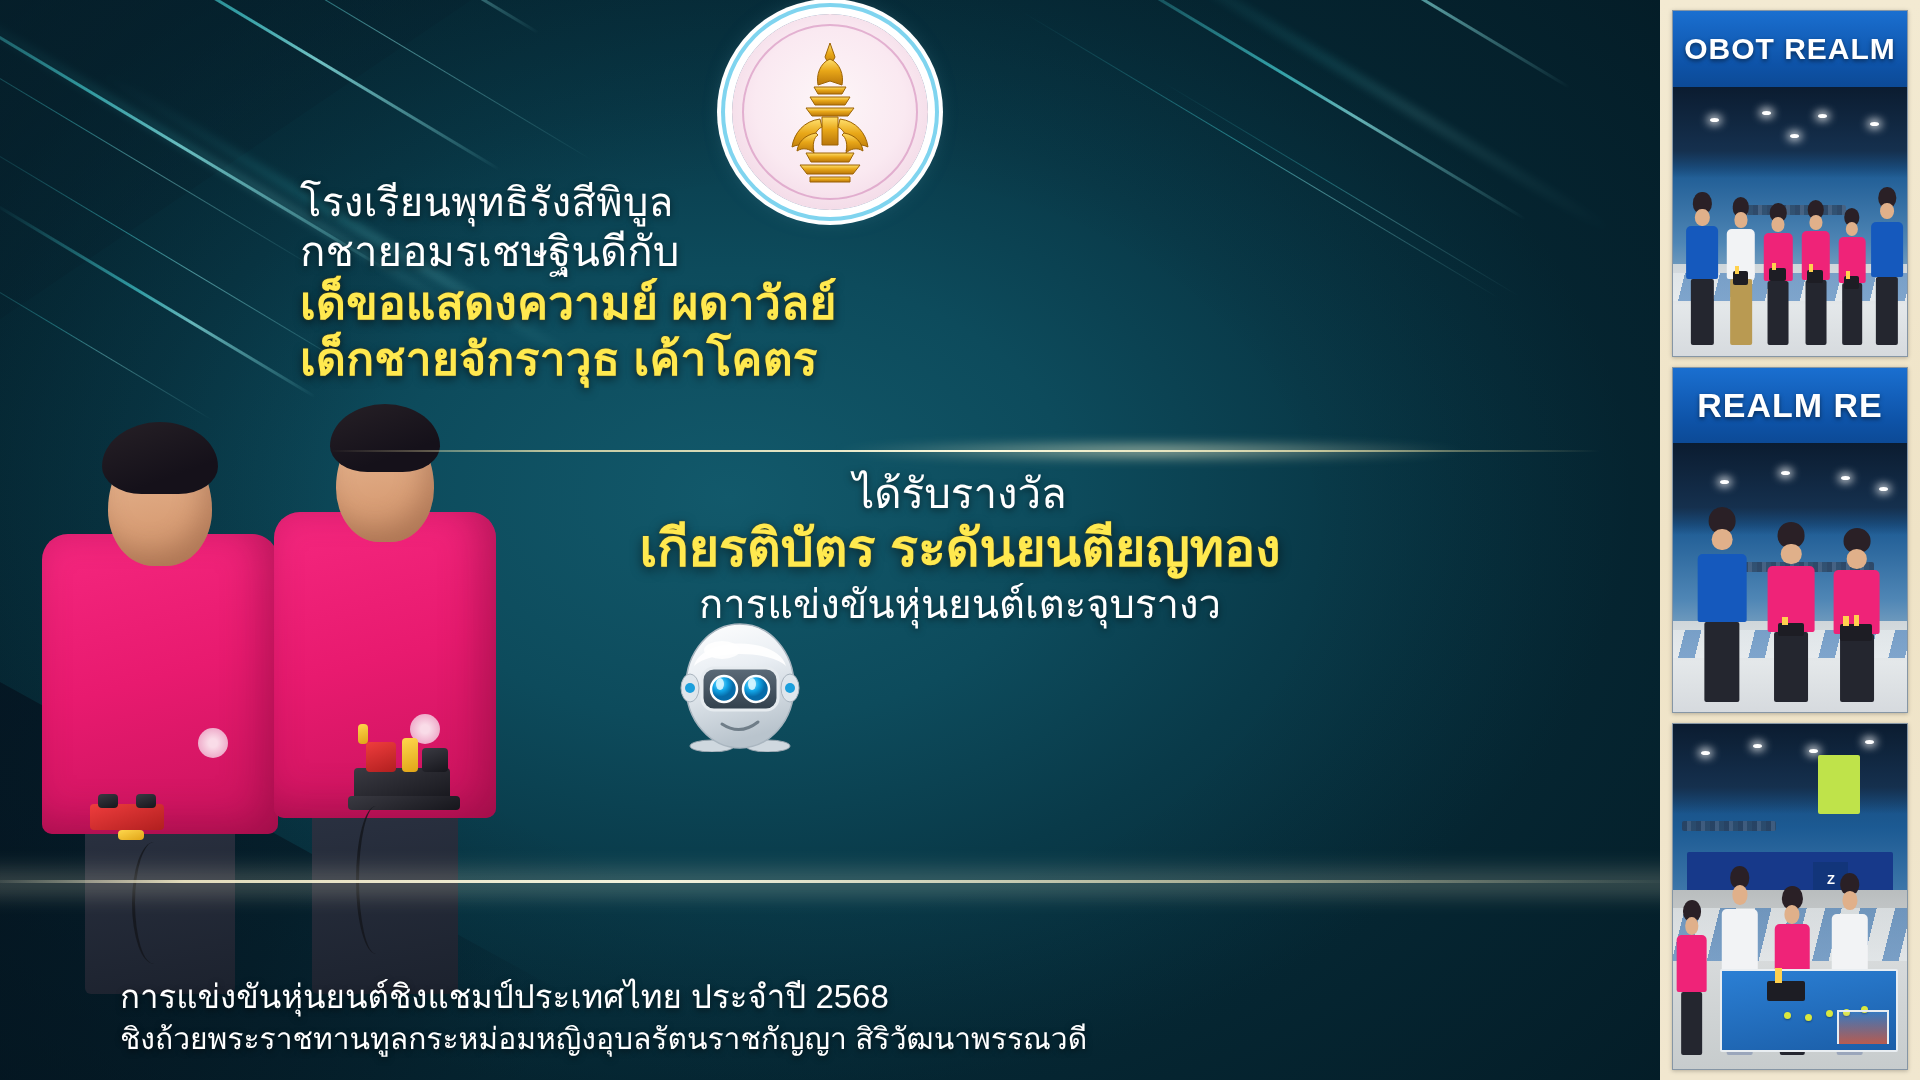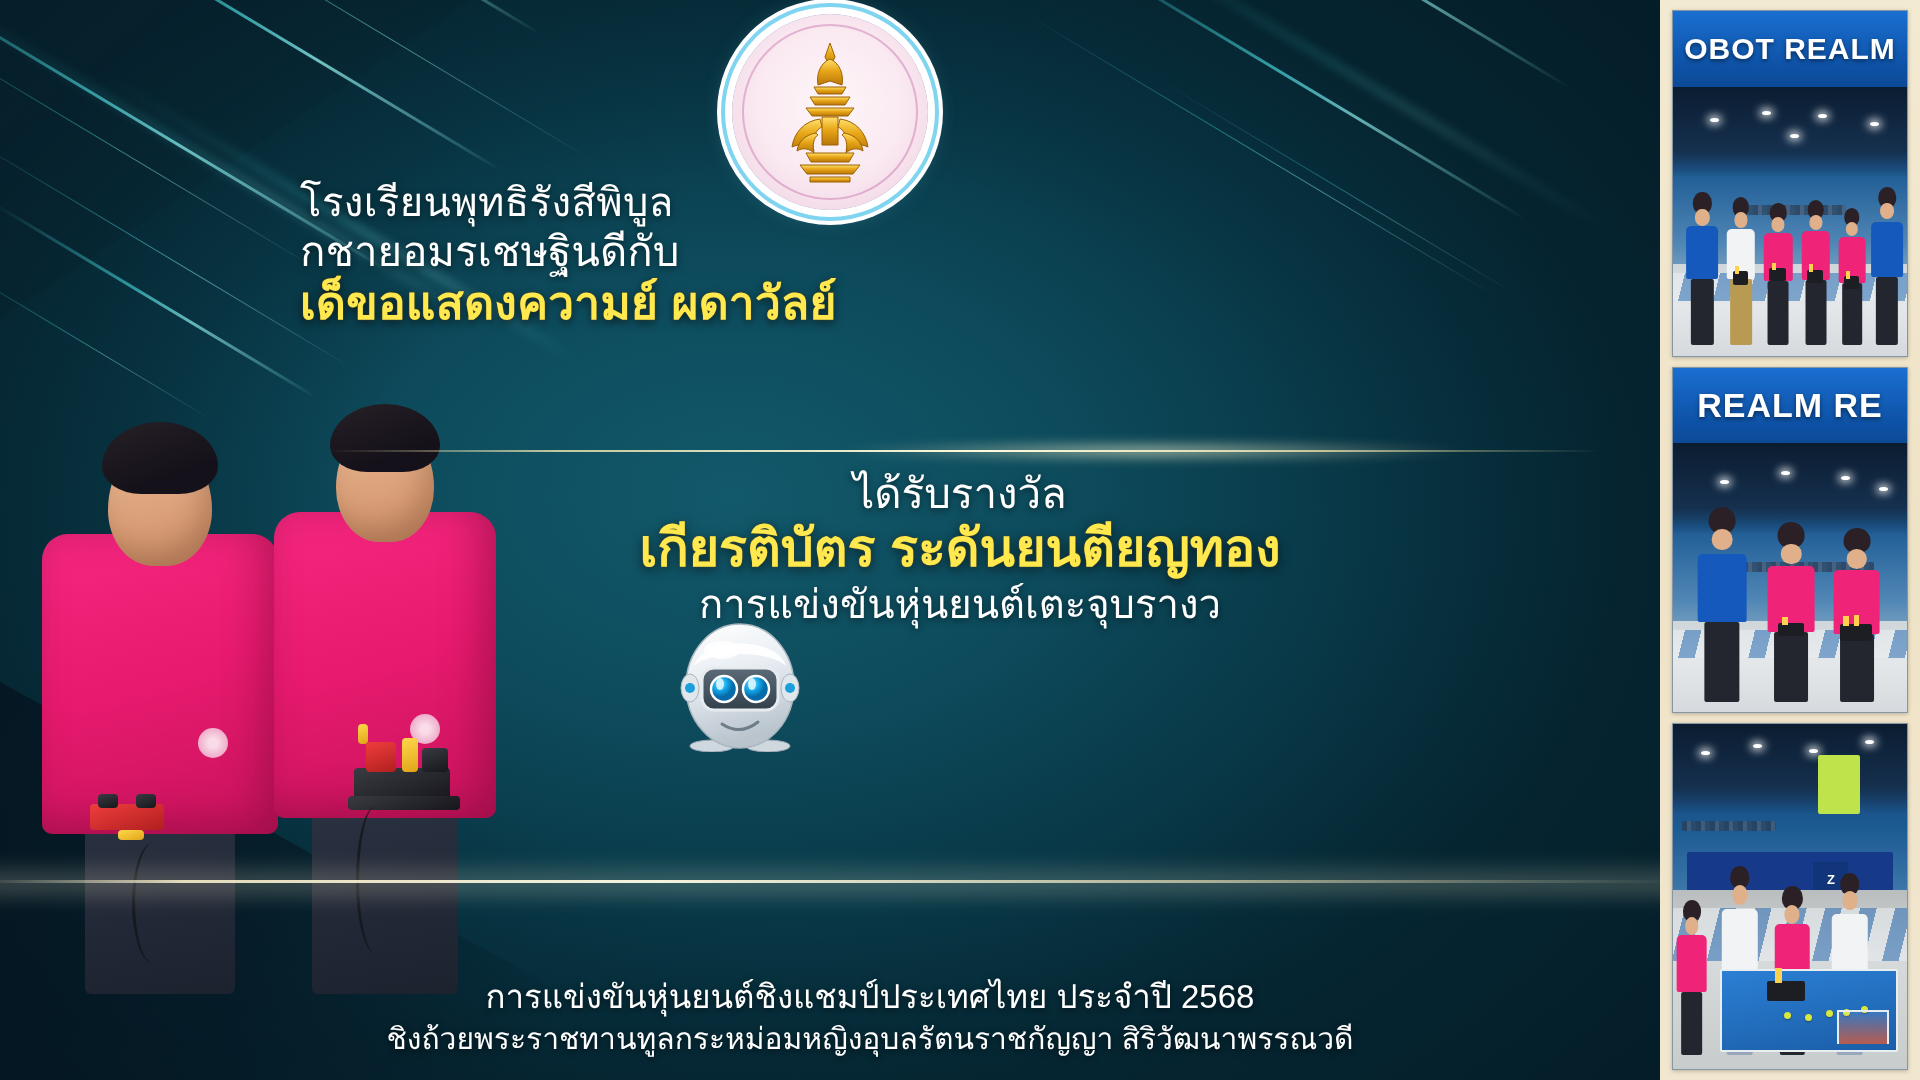--- a/index.html
+++ b/index.html
@@ -185,21 +185,21 @@
     font-size:40px; color:#ffffff; line-height:1.2;
     text-shadow:0 2px 7px rgba(0,0,0,.55);
   }
   .award-block{position:absolute; left:300px; right:40px; top:470px; text-align:center; z-index:6;}
 
   
   .mascot{position:absolute; left:50%; margin-left:-180px; top:620px; width:180px; height:132px; z-index:5;}
 
   
   .footer{
-    position:absolute; left:120px; right:40px; bottom:22px; text-align:center; z-index:6;
+    position:absolute; left:120px; right:40px; bottom:22px; z-index:6;
   }
   .f1{font-size:33px;color:#fff;line-height:1.3;text-shadow:0 2px 6px rgba(0,0,0,.6);}
   .f2{font-size:33px;color:#fff;line-height:1.34;letter-spacing:1.4px;text-shadow:0 2px 6px rgba(0,0,0,.6);}
   .f3{font-size:30px;color:#fff;line-height:1.3;text-shadow:0 2px 6px rgba(0,0,0,.6);}
 
   
   .rail{
     position:absolute; right:0; top:0; width:260px; height:1080px;
     background:linear-gradient(180deg,#f3ead2 0%,#efe3c6 50%,#f1e7cf 100%);
     padding:10px 12px; display:flex; flex-direction:column; gap:10px;
@@ -362,20 +362,21 @@
         <div class="cable" style="left:96px;bottom:40px;height:148px;width:40px;"></div>
       </div>
     </div>
 
     <div class="gold-divider"></div>
 
     <div class="txt">
       <div class="l-school">โรงเรียนพุทธิรังสีพิบูล</div>
       <div class="l-congrats">กชายอมรเชษฐินดีกับ</div>
       <div class="l-name">เด็ขอแสดงความย์  ผดาวัลย์</div>
+      <div class="l-name">เด็กชายจักราวุธ  เค้าโคตร</div>
     </div>
 
     <div class="award-block">
       <div class="l-received">ได้รับรางวัล</div>
       <div class="l-award">เกียรติบัตร ระดันยนตียญทอง</div>
       <div class="l-event">การแข่งขันหุ่นยนต์เตะจุบรางว</div>
     </div>
 
     <div class="mascot">
       <svg viewBox="0 0 180 132" width="180" height="132" aria-hidden="true">

